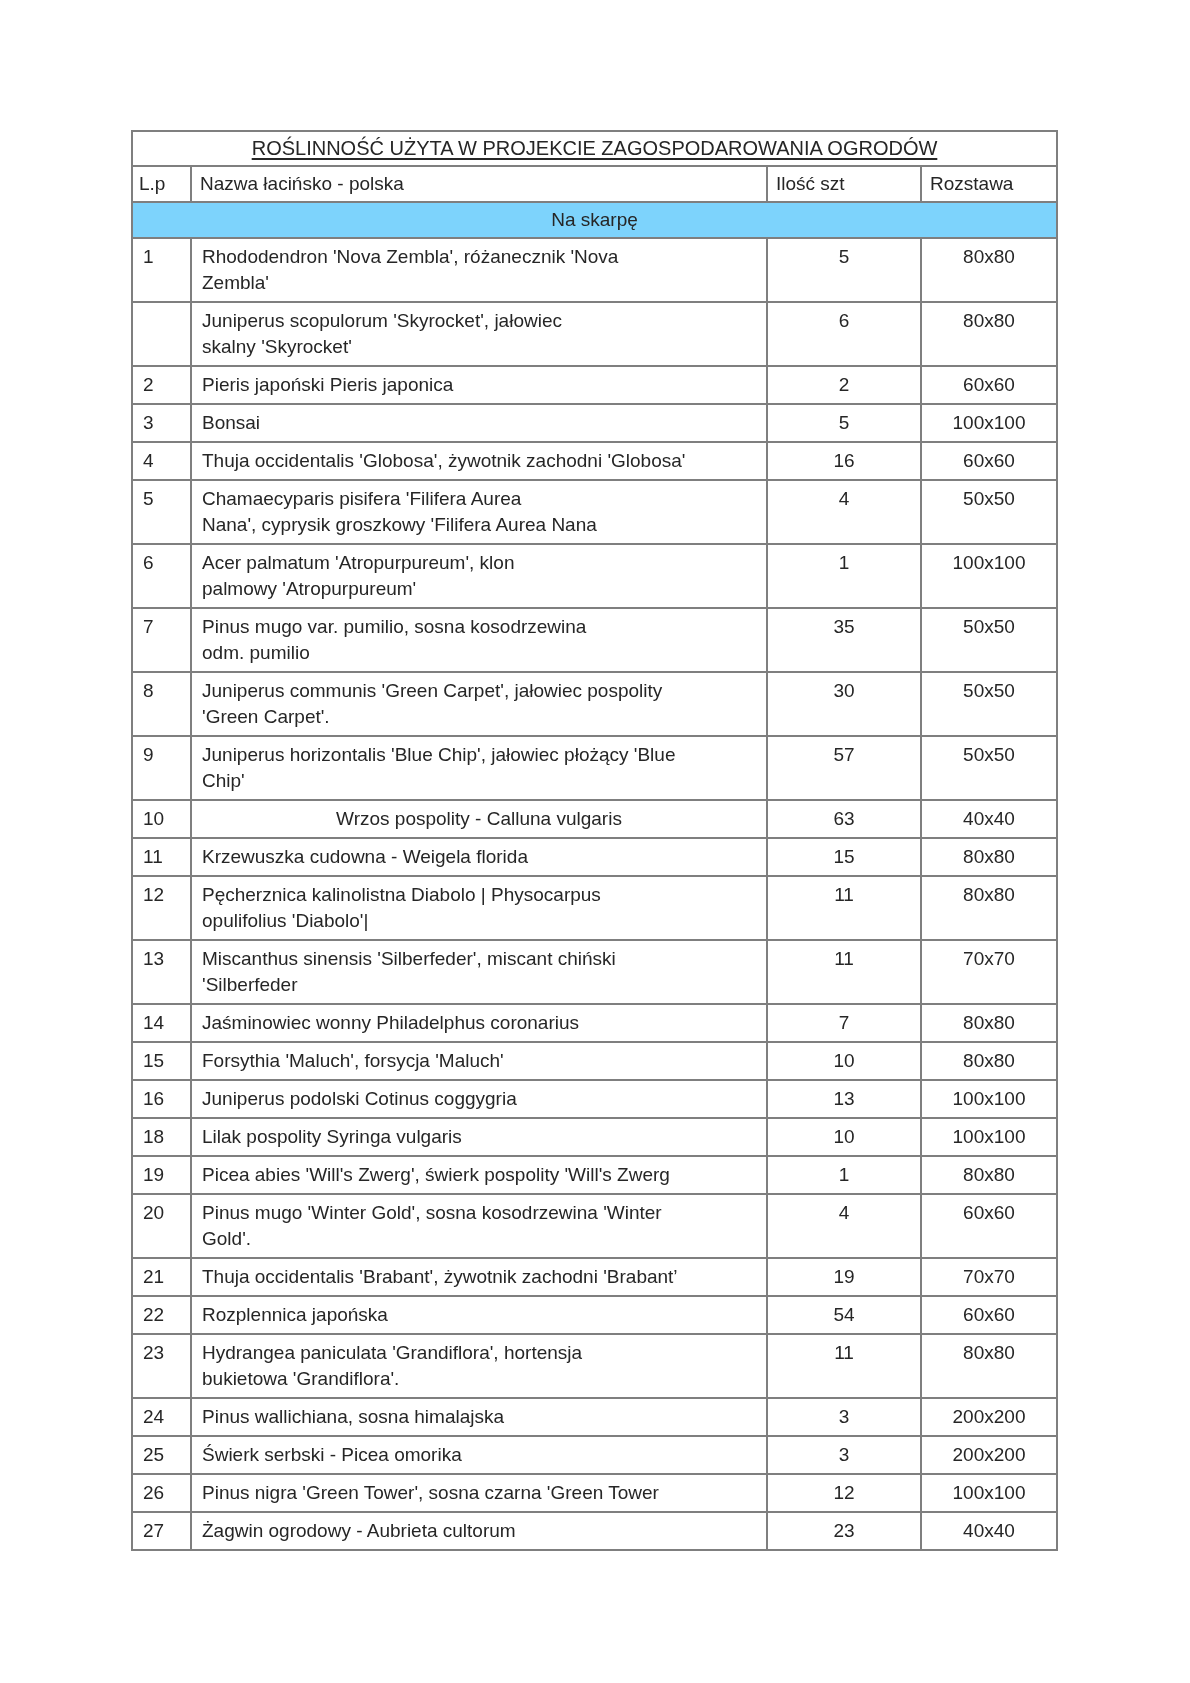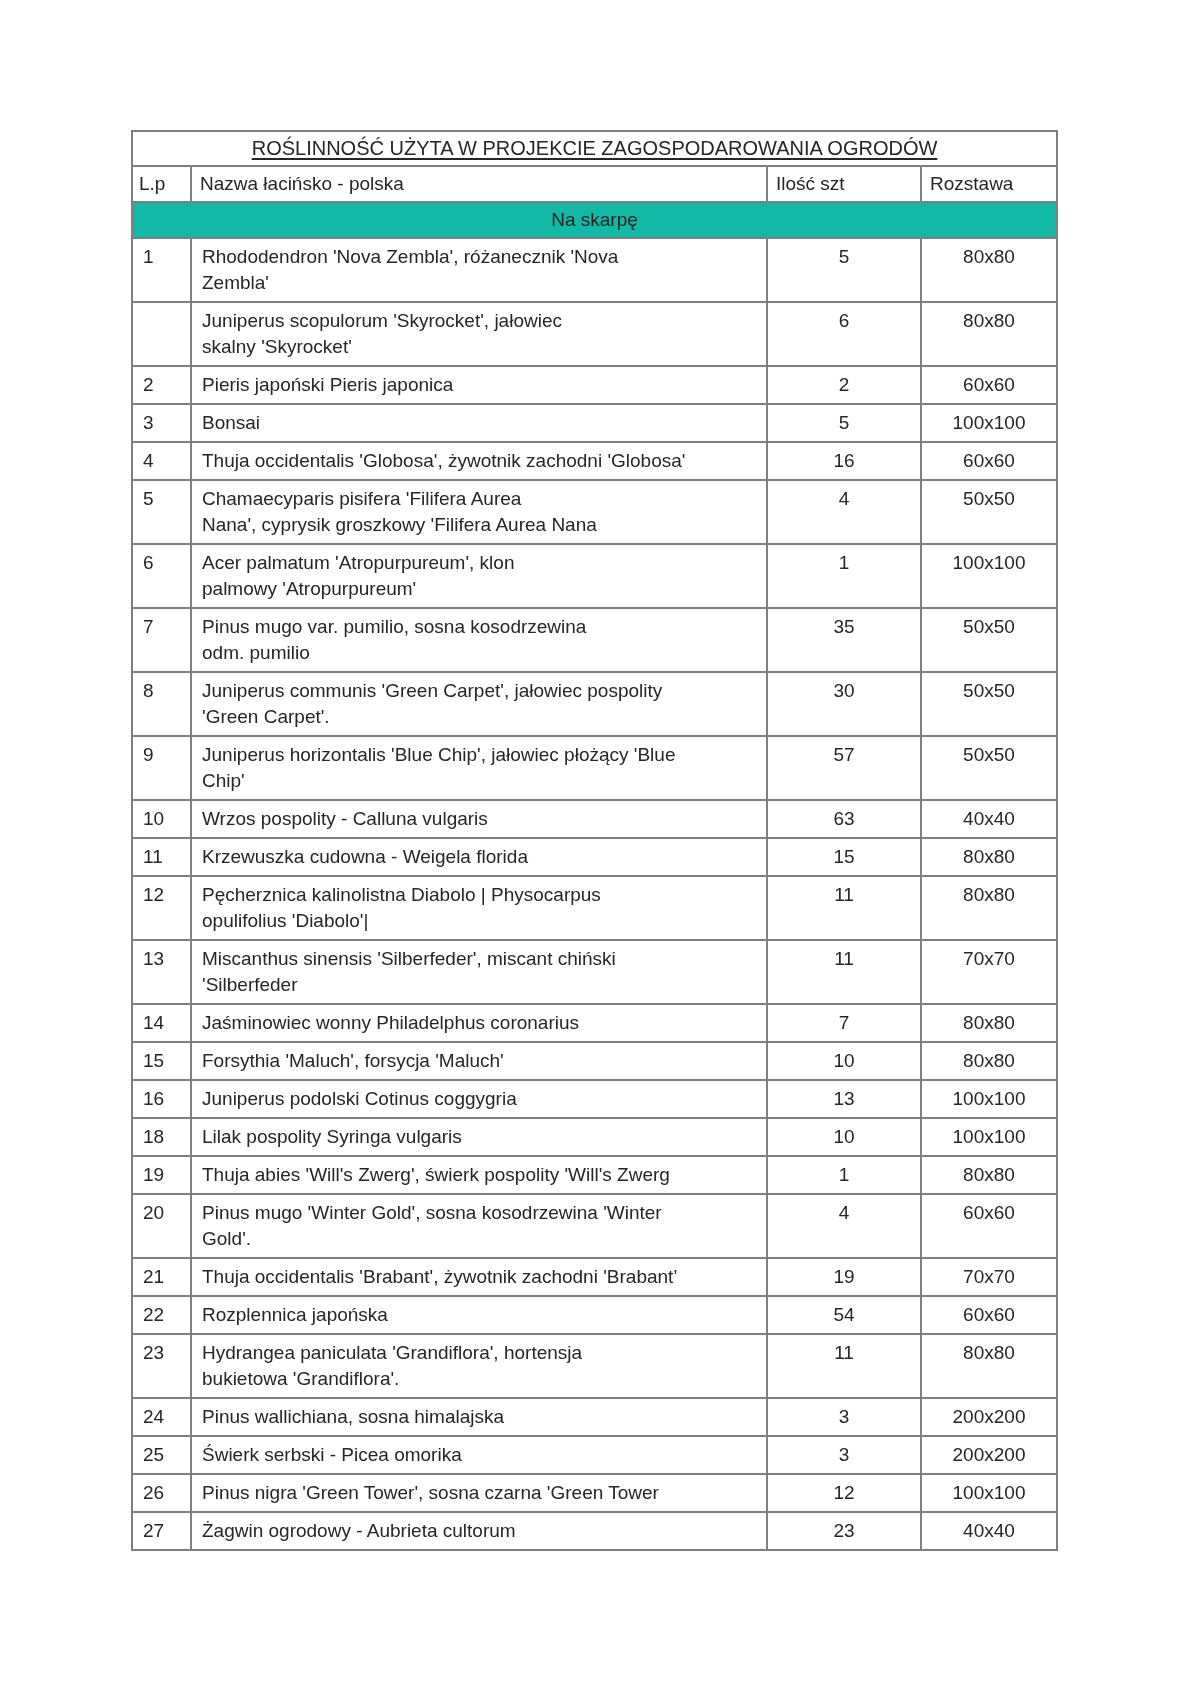--- a/index.html
+++ b/index.html
@@ -85,21 +85,21 @@
           <span class="title-text">ROŚLINNOŚĆ UŻYTA W PROJEKCIE ZAGOSPODAROWANIA OGRODÓW</span>
         </th>
       </tr>
       <tr class="header-row">
         <th class="h-lp" style="border-color: rgb(127, 127, 127);">L.p</th>
         <th class="h-name" style="border-color: rgb(127, 127, 127);">Nazwa łacińsko - polska</th>
         <th class="h-qty" style="border-color: rgb(127, 127, 127);">Ilość szt</th>
         <th class="h-spacing" style="border-color: rgb(127, 127, 127);">Rozstawa</th>
       </tr>
       <tr class="section-row">
-        <td colspan="4" style="border-color: rgb(127, 127, 127); background: #14b8a6;">Na skarpę</td>
+        <td colspan="4" style="border-color: rgb(127, 127, 127); background: #7dd3fc;">Na skarpę</td>
       </tr>
     </thead>
     <tbody>
 
         <tr class="data-row">
           <td class="lp" style="border-color: rgb(127, 127, 127);">1</td>
           <td class="name" style="border-color: rgb(127, 127, 127);">Rhododendron 'Nova Zembla', różanecznik 'Nova
 Zembla'</td>
           <td class="qty" style="border-color: rgb(127, 127, 127);">5</td>
           <td class="spacing" style="border-color: rgb(127, 127, 127);">80x80</td>
@@ -169,21 +169,21 @@
         <tr class="data-row">
           <td class="lp" style="border-color: rgb(127, 127, 127);">9</td>
           <td class="name" style="border-color: rgb(127, 127, 127);">Juniperus horizontalis 'Blue Chip', jałowiec płożący 'Blue
 Chip'</td>
           <td class="qty" style="border-color: rgb(127, 127, 127);">57</td>
           <td class="spacing" style="border-color: rgb(127, 127, 127);">50x50</td>
         </tr>
 
         <tr class="data-row">
           <td class="lp" style="border-color: rgb(127, 127, 127);">10</td>
-          <td class="name" style="border-color: rgb(127, 127, 127);">Wrzos pospolity - Calluna vulgaris</td>
+          <td class="name" style="border-color: rgb(127, 127, 127); text-align: center;">Wrzos pospolity - Calluna vulgaris</td>
           <td class="qty" style="border-color: rgb(127, 127, 127);">63</td>
           <td class="spacing" style="border-color: rgb(127, 127, 127);">40x40</td>
         </tr>
 
         <tr class="data-row">
           <td class="lp" style="border-color: rgb(127, 127, 127);">11</td>
           <td class="name" style="border-color: rgb(127, 127, 127);">Krzewuszka cudowna - Weigela florida</td>
           <td class="qty" style="border-color: rgb(127, 127, 127);">15</td>
           <td class="spacing" style="border-color: rgb(127, 127, 127);">80x80</td>
         </tr>
@@ -228,21 +228,21 @@
 
         <tr class="data-row">
           <td class="lp" style="border-color: rgb(127, 127, 127);">18</td>
           <td class="name" style="border-color: rgb(127, 127, 127);">Lilak pospolity Syringa vulgaris</td>
           <td class="qty" style="border-color: rgb(127, 127, 127);">10</td>
           <td class="spacing" style="border-color: rgb(127, 127, 127);">100x100</td>
         </tr>
 
         <tr class="data-row">
           <td class="lp" style="border-color: rgb(127, 127, 127);">19</td>
-          <td class="name" style="border-color: rgb(127, 127, 127);">Thuja abies 'Will's Zwerg', świerk pospolity 'Will's Zwerg</td>
+          <td class="name" style="border-color: rgb(127, 127, 127);">Picea abies 'Will's Zwerg', świerk pospolity 'Will's Zwerg</td>
           <td class="qty" style="border-color: rgb(127, 127, 127);">1</td>
           <td class="spacing" style="border-color: rgb(127, 127, 127);">80x80</td>
         </tr>
 
         <tr class="data-row">
           <td class="lp" style="border-color: rgb(127, 127, 127);">20</td>
           <td class="name" style="border-color: rgb(127, 127, 127);">Pinus mugo 'Winter Gold', sosna kosodrzewina 'Winter
 Gold'.</td>
           <td class="qty" style="border-color: rgb(127, 127, 127);">4</td>
           <td class="spacing" style="border-color: rgb(127, 127, 127);">60x60</td>

